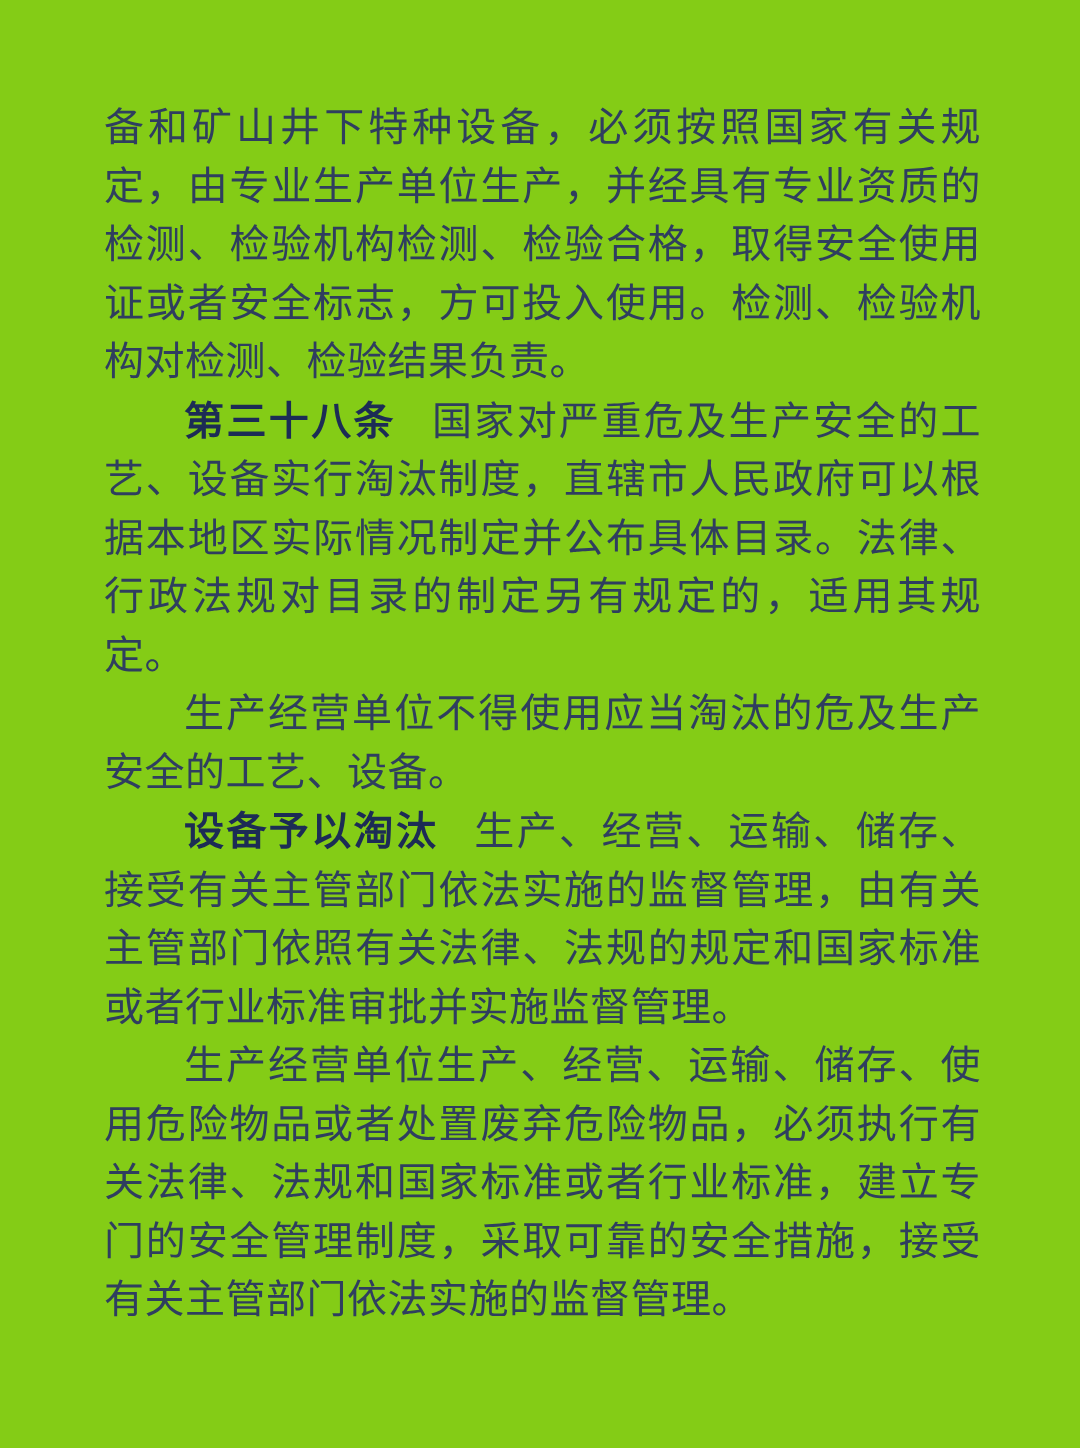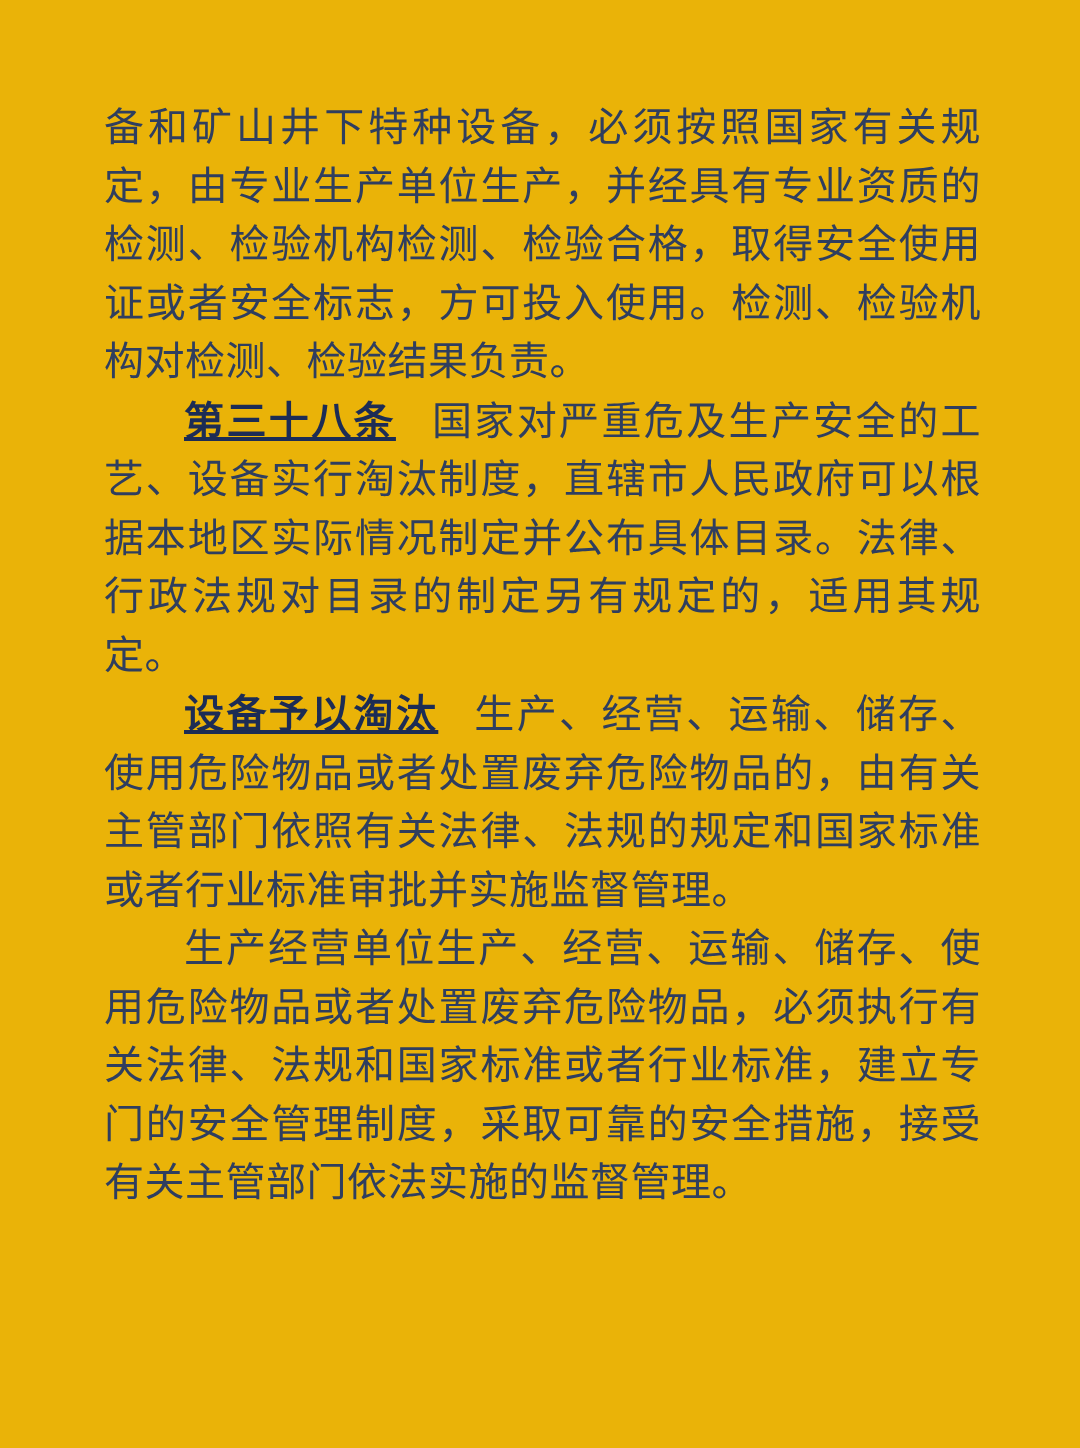--- a/index.html
+++ b/index.html
@@ -4,21 +4,21 @@
 <style>
   html, body {
     margin: 0;
     padding: 0;
     background: #ffffff;
   }
   .page {
     position: relative;
     width: 1080px;
     height: 1448px;
-    background: #eab308;
+    background: #84cc16;
     overflow: hidden;
   }
   .content {
     position: absolute;
     left: 104px;
     top: 99px;
     width: 877px;
   }
   p.para {
     margin: 0;
@@ -34,34 +34,34 @@
     word-break: break-all;
   }
   p.indent {
     text-indent: 2em;
   }
   .term {
     font-family: "Liberation Sans", "DejaVu Sans", sans-serif;
     font-weight: 700;
     color: #1c2c55;
     margin-right: 0.9em;
-    text-decoration: underline;
   }
   .term:empty { display: none; }
 </style>
 </head>
 <body>
 
 <div class="page">
   <div class="content">
 
     <p class="para"><span>备和矿山井下特种设备，必须按照国家有关规定，由专业生产单位生产，并经具有专业资质的检测、检验机构检测、检验合格，取得安全使用证或者安全标志，方可投入使用。检测、检验机构对检测、检验结果负责。</span></p>
 
     <p class="para indent"><span class="term">第三十八条</span><span>国家对严重危及生产安全的工艺、设备实行淘汰制度，直辖市人民政府可以根据本地区实际情况制定并公布具体目录。法律、行政法规对目录的制定另有规定的，适用其规定。</span></p>
 
 
+    <p class="para indent"><span>生产经营单位不得使用应当淘汰的危及生产安全的工艺、设备。</span></p>
 
-    <p class="para indent"><span class="term">设备予以淘汰</span><span>生产、经营、运输、储存、使用危险物品或者处置废弃危险物品的，由有关主管部门依照有关法律、法规的规定和国家标准或者行业标准审批并实施监督管理。</span></p>
+    <p class="para indent"><span class="term">设备予以淘汰</span><span>生产、经营、运输、储存、接受有关主管部门依法实施的监督管理，由有关主管部门依照有关法律、法规的规定和国家标准或者行业标准审批并实施监督管理。</span></p>
 
     <p class="para indent"><span>生产经营单位生产、经营、运输、储存、使用危险物品或者处置废弃危险物品，必须执行有关法律、法规和国家标准或者行业标准，建立专门的安全管理制度，采取可靠的安全措施，接受有关主管部门依法实施的监督管理。</span></p>
 
   </div>
 </div>
 
 </body></html>

